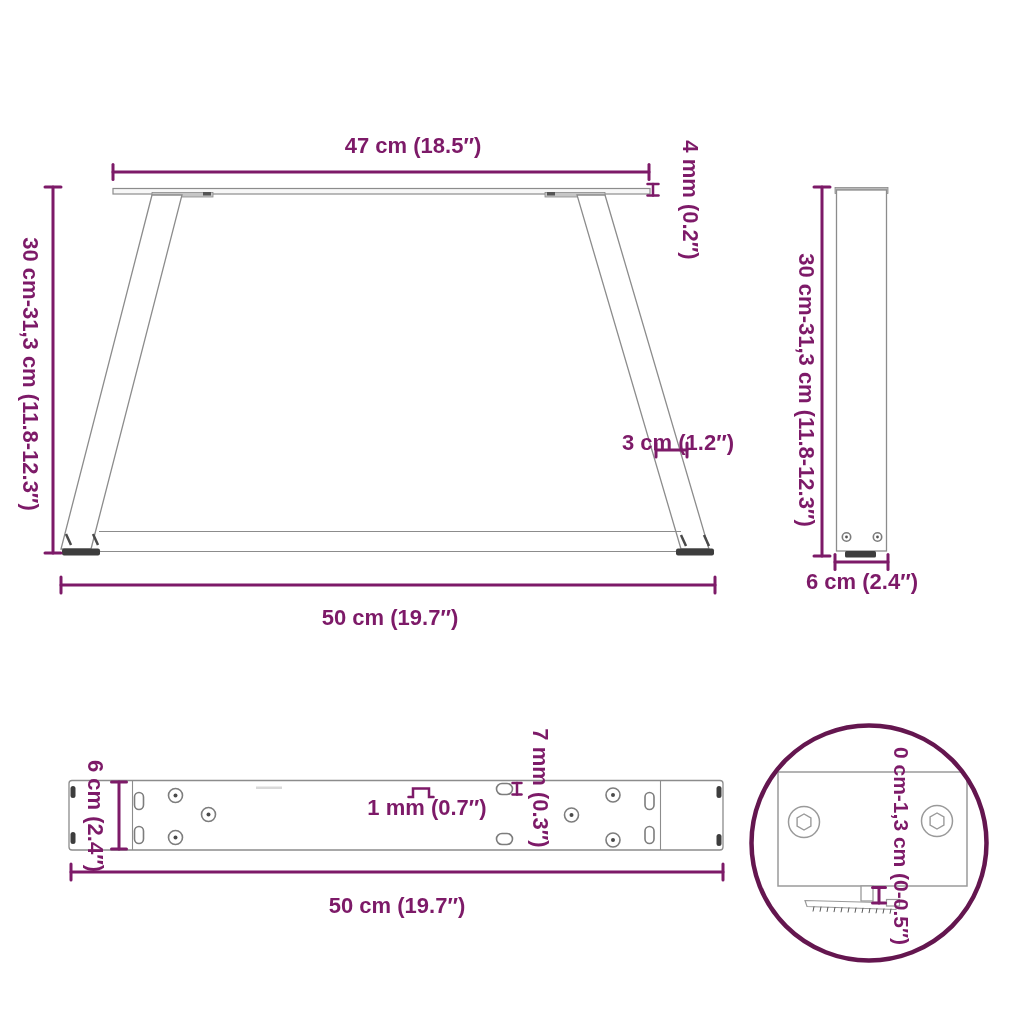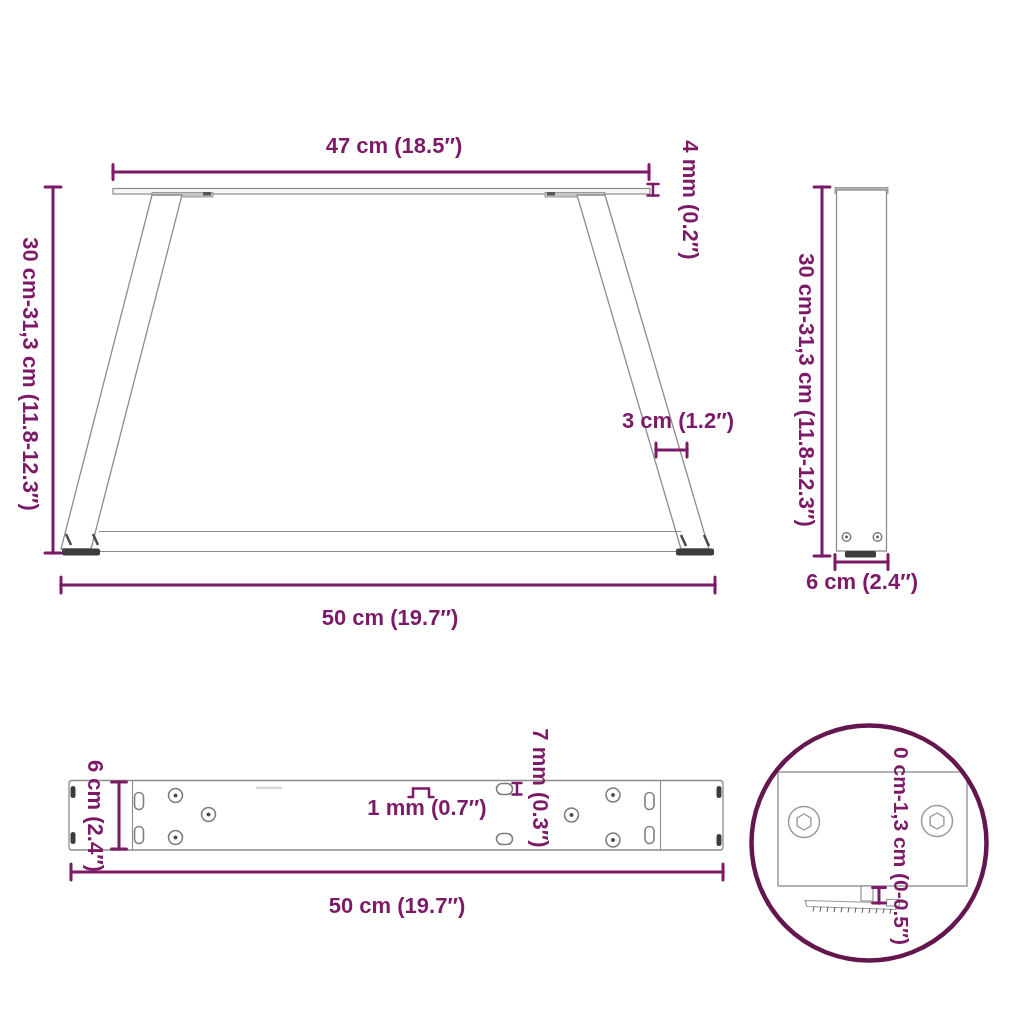--- a/index.html
+++ b/index.html
@@ -177,24 +177,24 @@
     </g>
   </g>
   <g>
     <line x1="872.5" y1="887.5" x2="885.5" y2="887.5" class="dim"></line>
     <line x1="872.5" y1="903" x2="885.5" y2="903" class="dim"></line>
     <line x1="879" y1="887.5" x2="879" y2="903" class="dim"></line>
   </g>
   <circle cx="869" cy="843" r="117.5" fill="none" stroke="var(--circle,#64164F)" stroke-width="4.5"></circle>
 </svg>
 
-  <div class="dim-label" style="left:394px;top:146px;">47 cm (18.5″)</div>
+  <div class="dim-label" style="left:413px;top:146px;">47 cm (18.5″)</div>
   <div class="dim-label rot" style="left:690px;top:200px;">4 mm (0.2″)</div>
   <div class="dim-label rot" style="left:30px;top:374px;">30 cm-31,3 cm (11.8-12.3″)</div>
-  <div class="dim-label" style="left:678px;top:421px;">3 cm (1.2″)</div>
+  <div class="dim-label" style="left:678px;top:443px;">3 cm (1.2″)</div>
   <div class="dim-label" style="left:390px;top:618px;">50 cm (19.7″)</div>
 
   <div class="dim-label rot" style="left:806px;top:390px;">30 cm-31,3 cm (11.8-12.3″)</div>
   <div class="dim-label" style="left:862px;top:582px;">6 cm (2.4″)</div>
 
   <div class="dim-label rot" style="left:95px;top:816px;">6 cm (2.4″)</div>
   <div class="dim-label" style="left:427px;top:808px;">1 mm (0.7″)</div>
   <div class="dim-label rot" style="left:540px;top:788px;">7 mm (0.3″)</div>
   <div class="dim-label" style="left:397px;top:906px;">50 cm (19.7″)</div>
 

